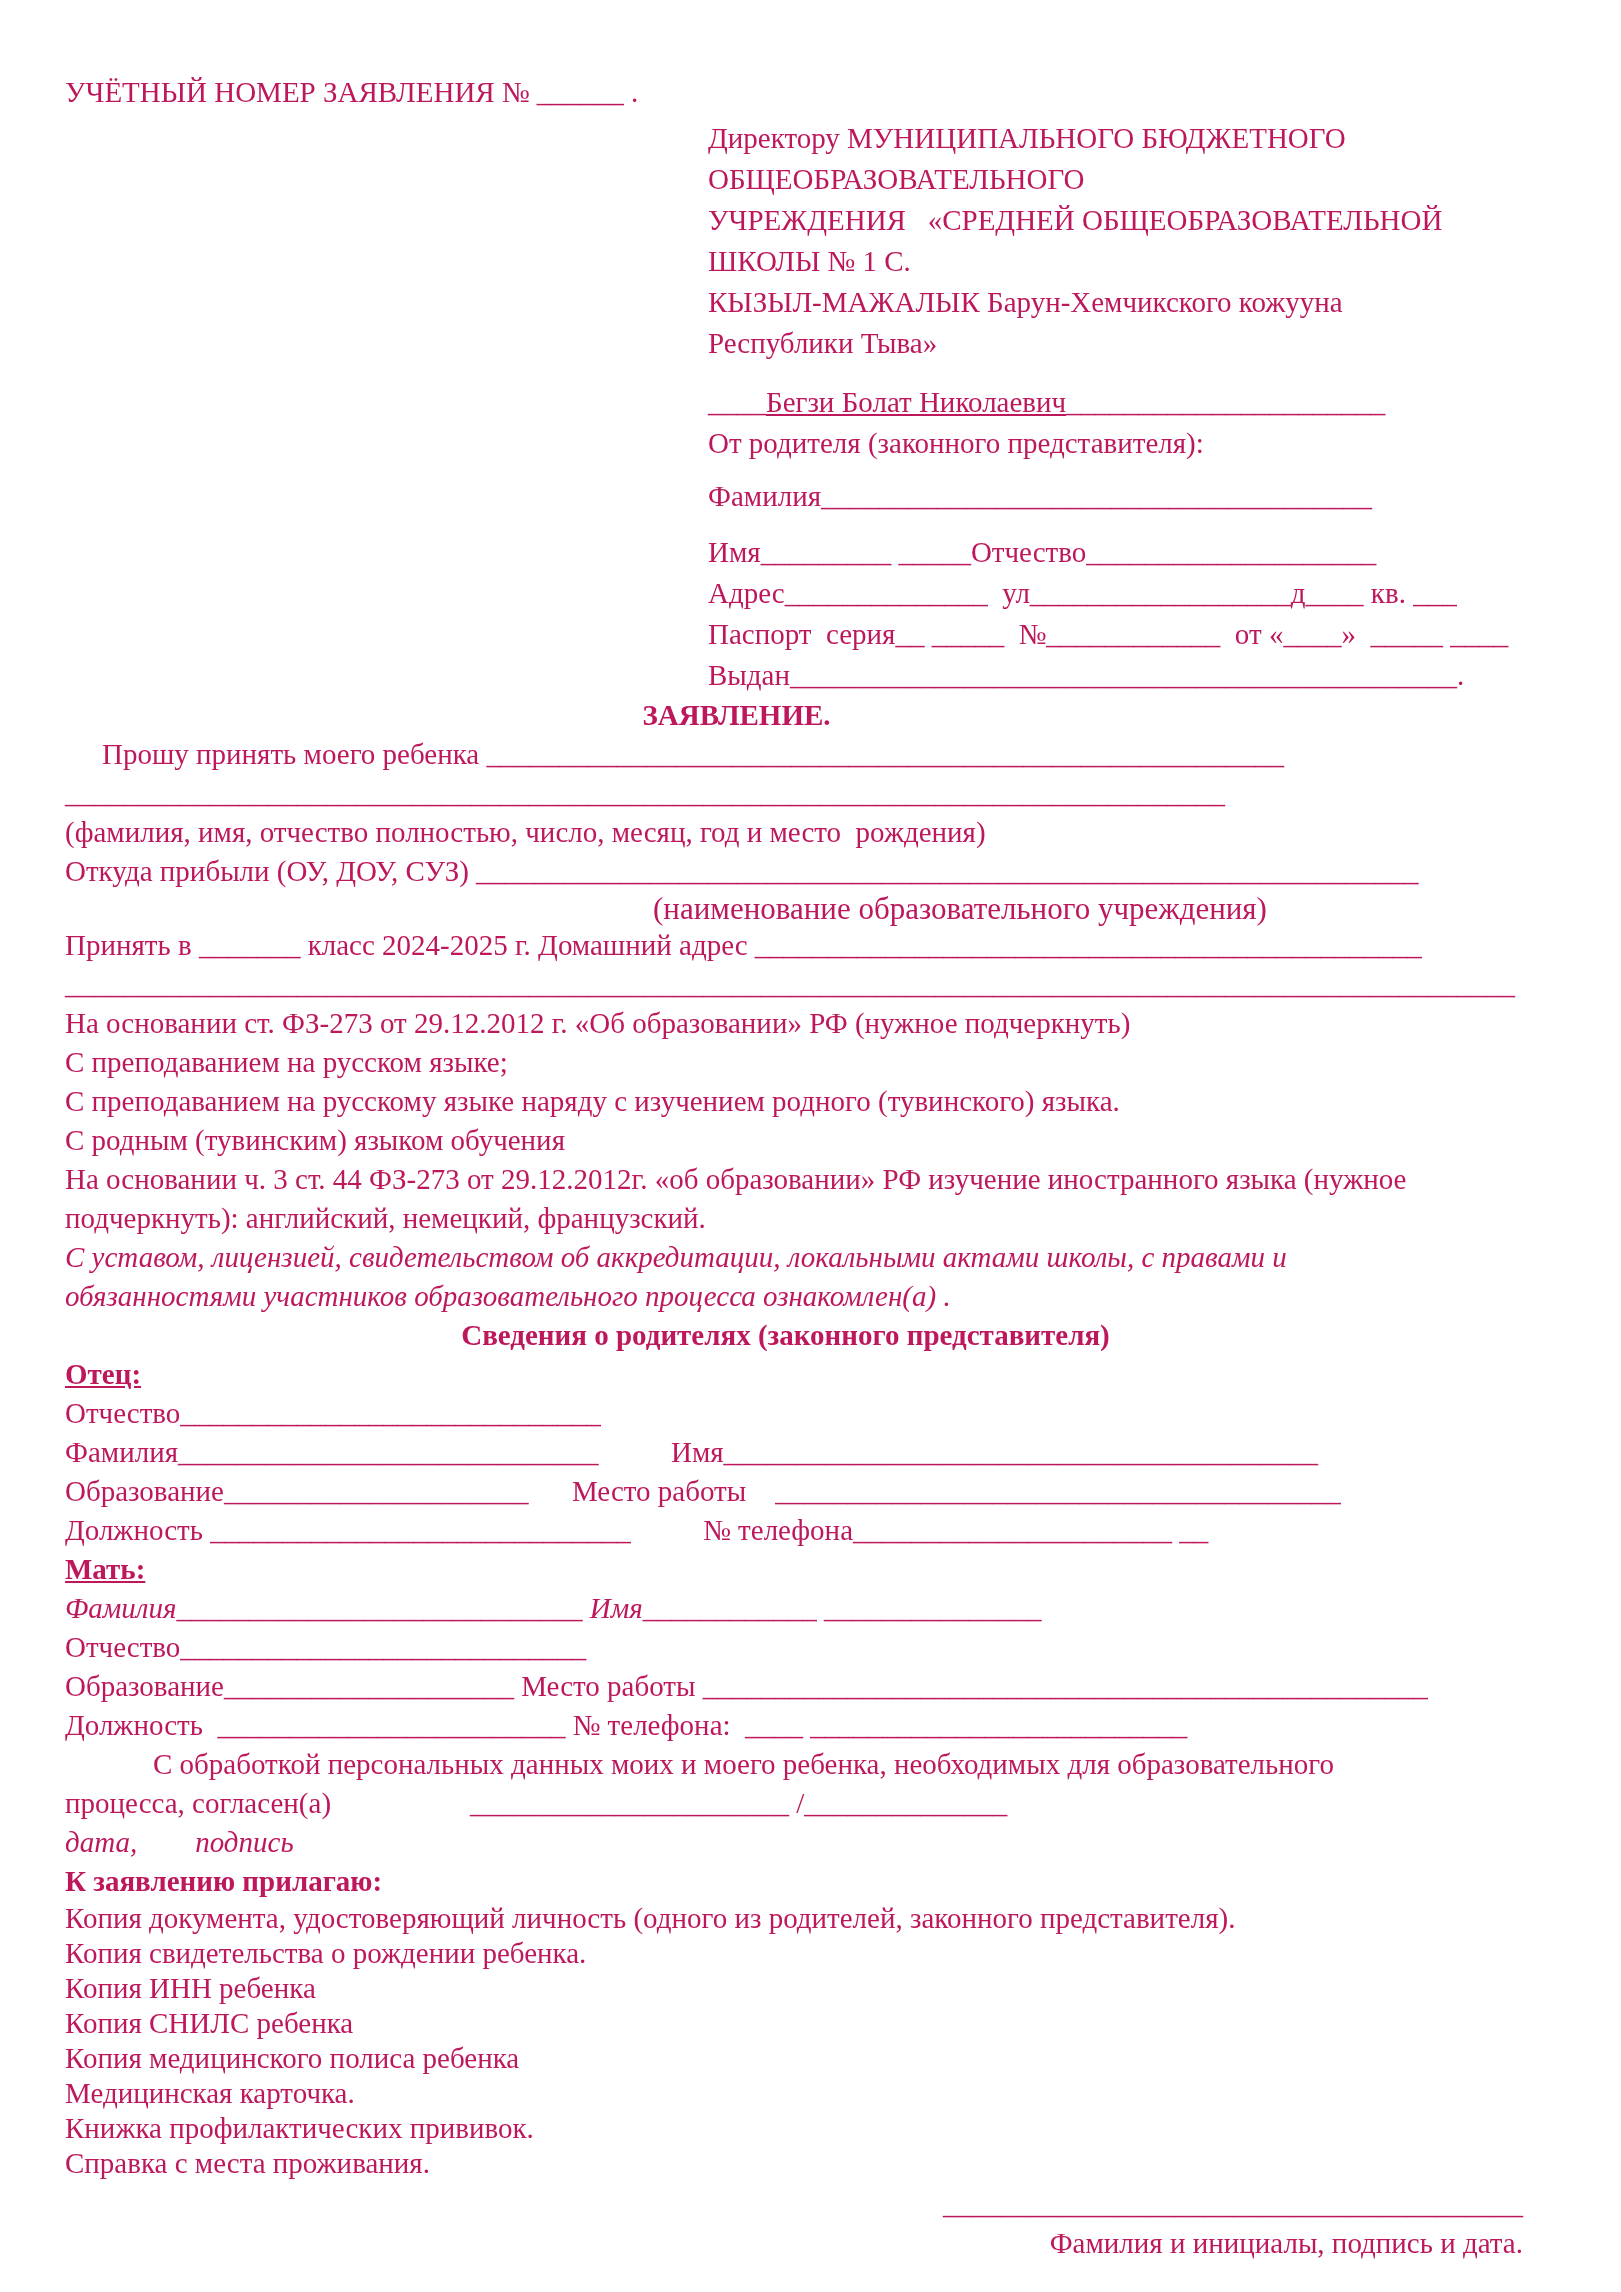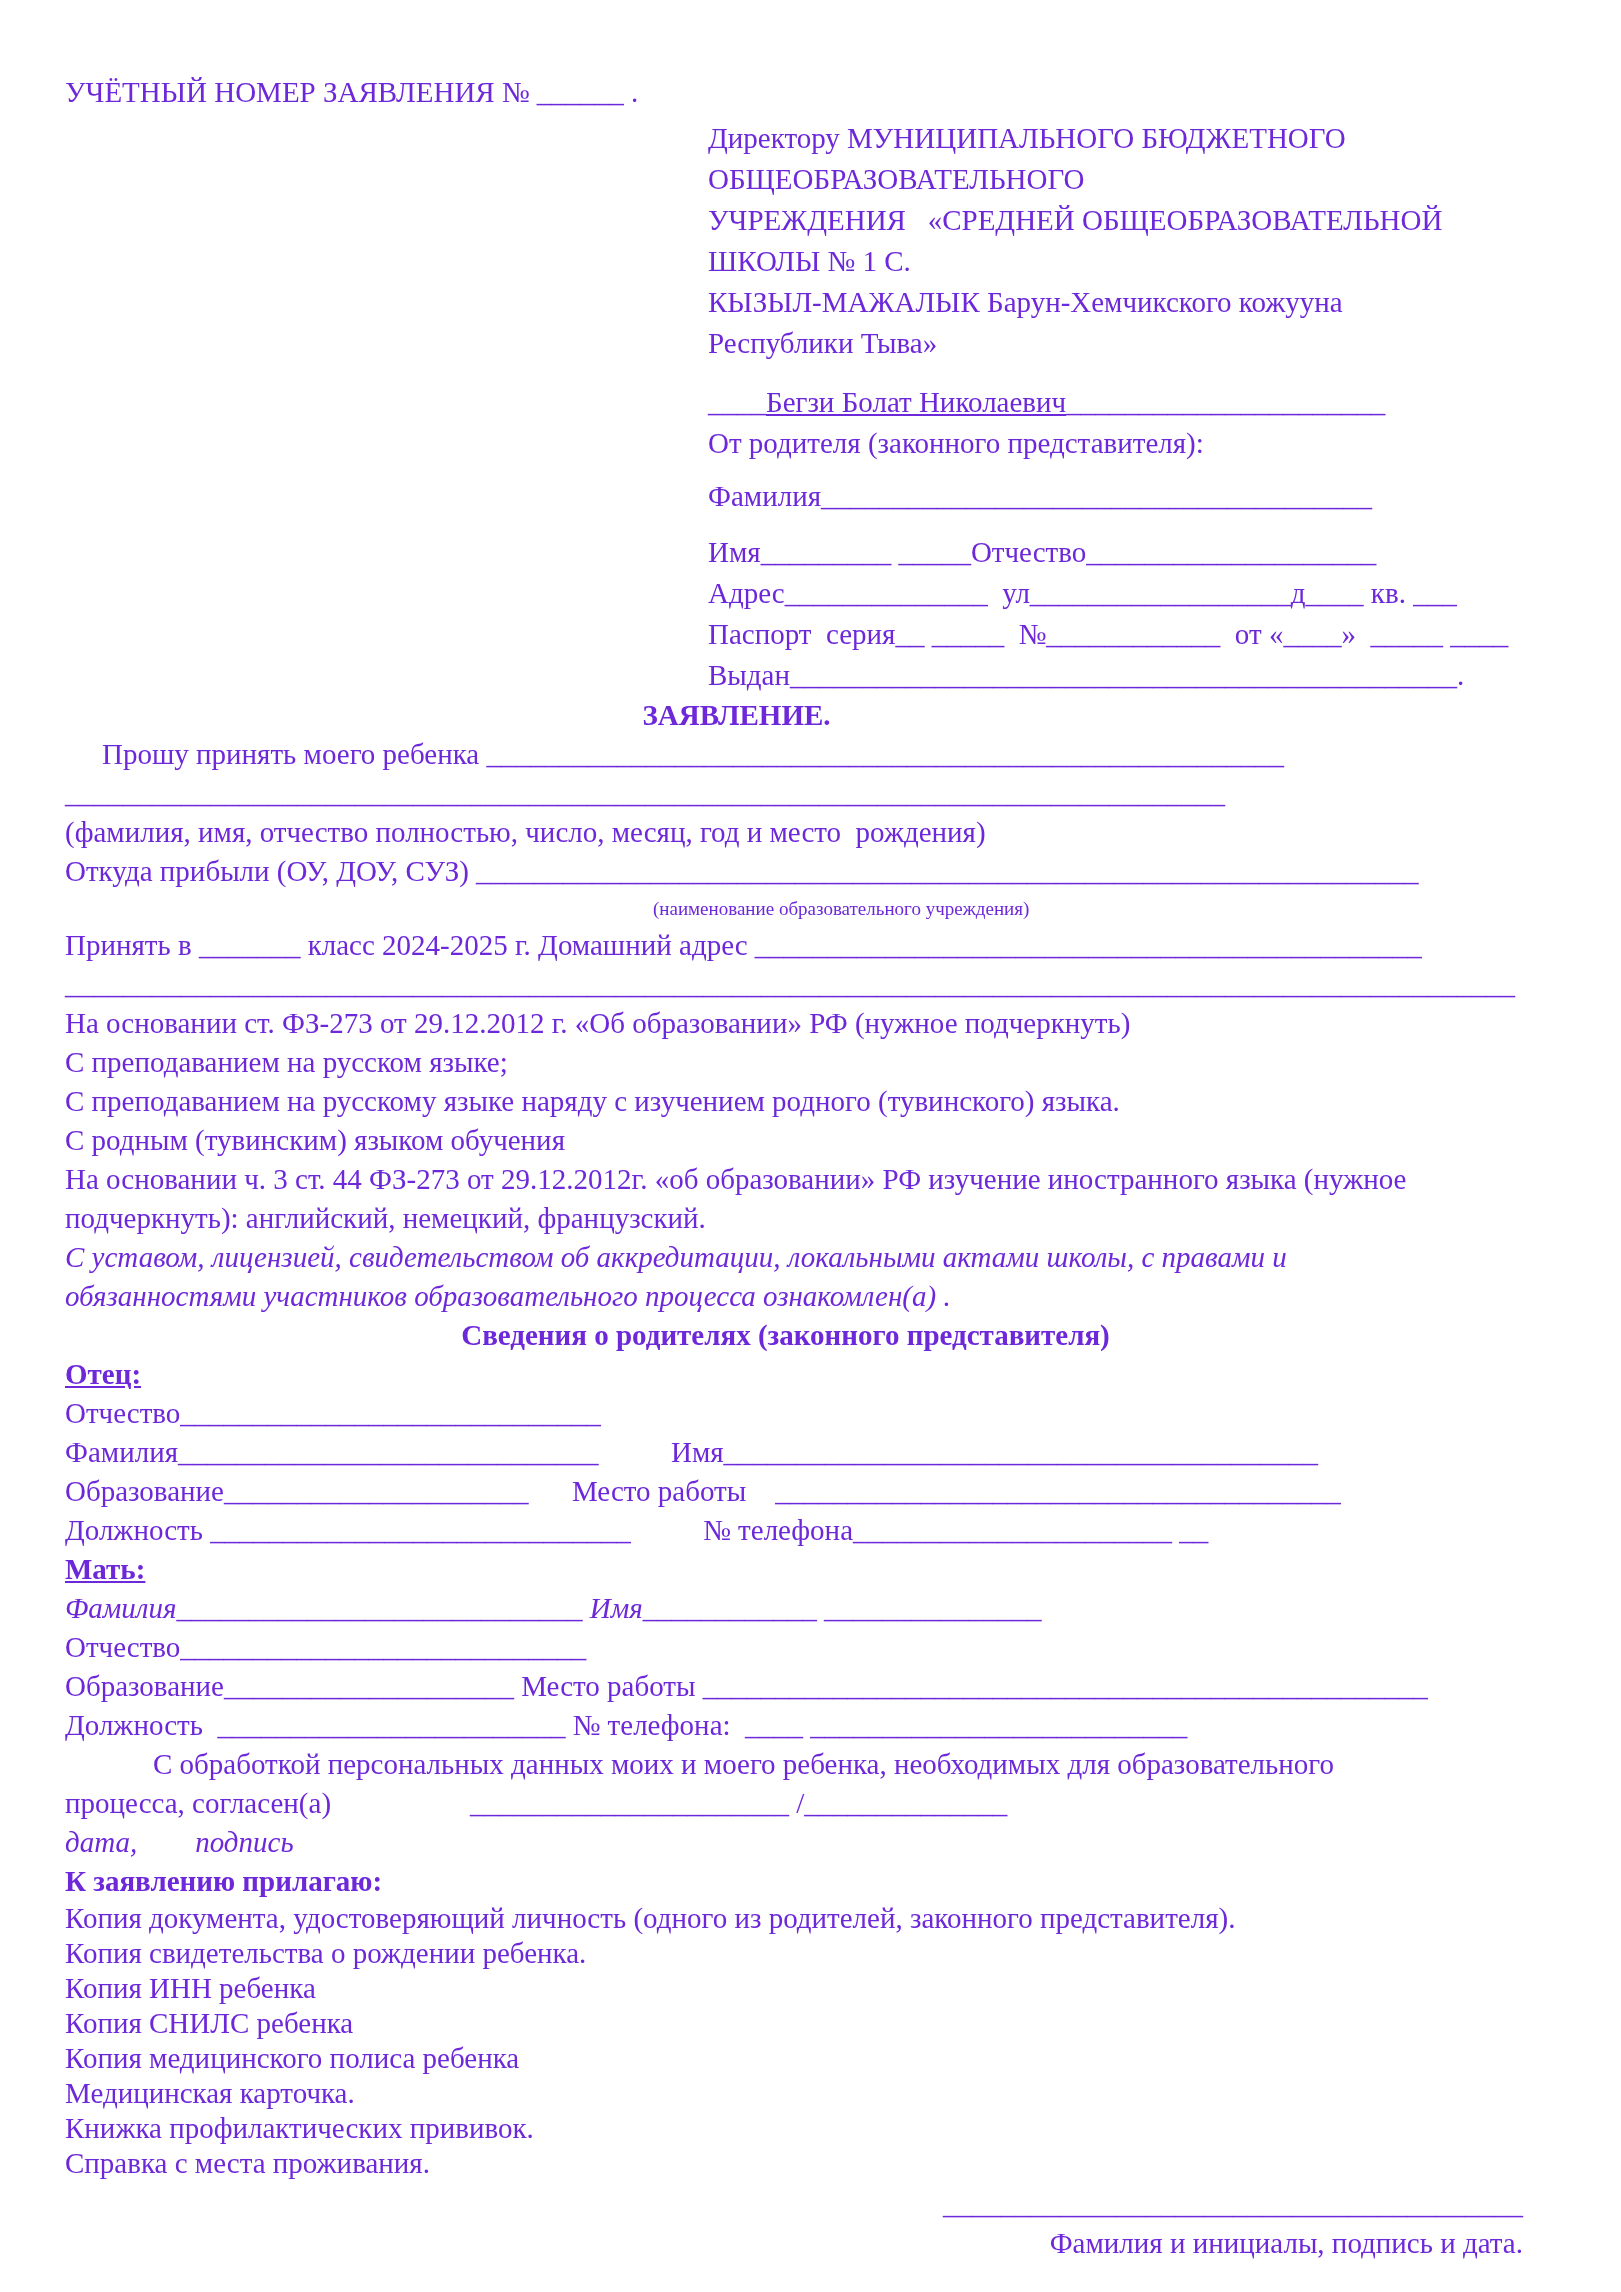--- a/index.html
+++ b/index.html
@@ -3,40 +3,40 @@
 <meta charset="utf-8">
 <style>
   html, body { margin: 0; padding: 0; background: #ffffff; }
   .doc {
     position: relative;
     width: 1621px;
     height: 2293px;
     box-sizing: border-box;
     padding: 73px 63px 0 65px;
     background: #ffffff;
-    color: #6d28d9;
+    color: #be185d;
     font-family: "Liberation Serif", "DejaVu Serif", serif;
     font-size: 29px;
     line-height: 39px;
     overflow: hidden;
   }
   .line { white-space: pre-wrap; }
   .addr {
     margin-left: 643px;
     width: 866px;
     line-height: 41px;
     margin-top: 5.9px;
   }
   .name-line { margin-top: 18px; }
   .u { text-decoration: underline; }
   .gap-lg { margin-top: 11.8px; }
   .gap-md { margin-top: 15px; }
   .title { font-weight: bold; text-align: center; width: 1343px; }
   .indent { text-indent: 37px; }
-  .hint-small { font-size: 19px; line-height: 35px; margin-left: 588px; white-space: pre; }
+  .hint-small { font-size: 31px; line-height: 35px; margin-left: 588px; white-space: pre; }
   .italic { font-style: italic; }
   .wfam { max-width: 1333px; }
   .center { text-align: center; width: 1441px; }
   .bold { font-weight: bold; }
   .head-underline { text-decoration: underline; text-align: center; }
   .consent-blanks { margin-left: 139px; }
   .caption { font-style: italic; white-space: pre; }
   .attach { line-height: 35px; }
   .sig-block { margin-top: 4px; text-align: right; padding-right: 35px; }
 </style>

